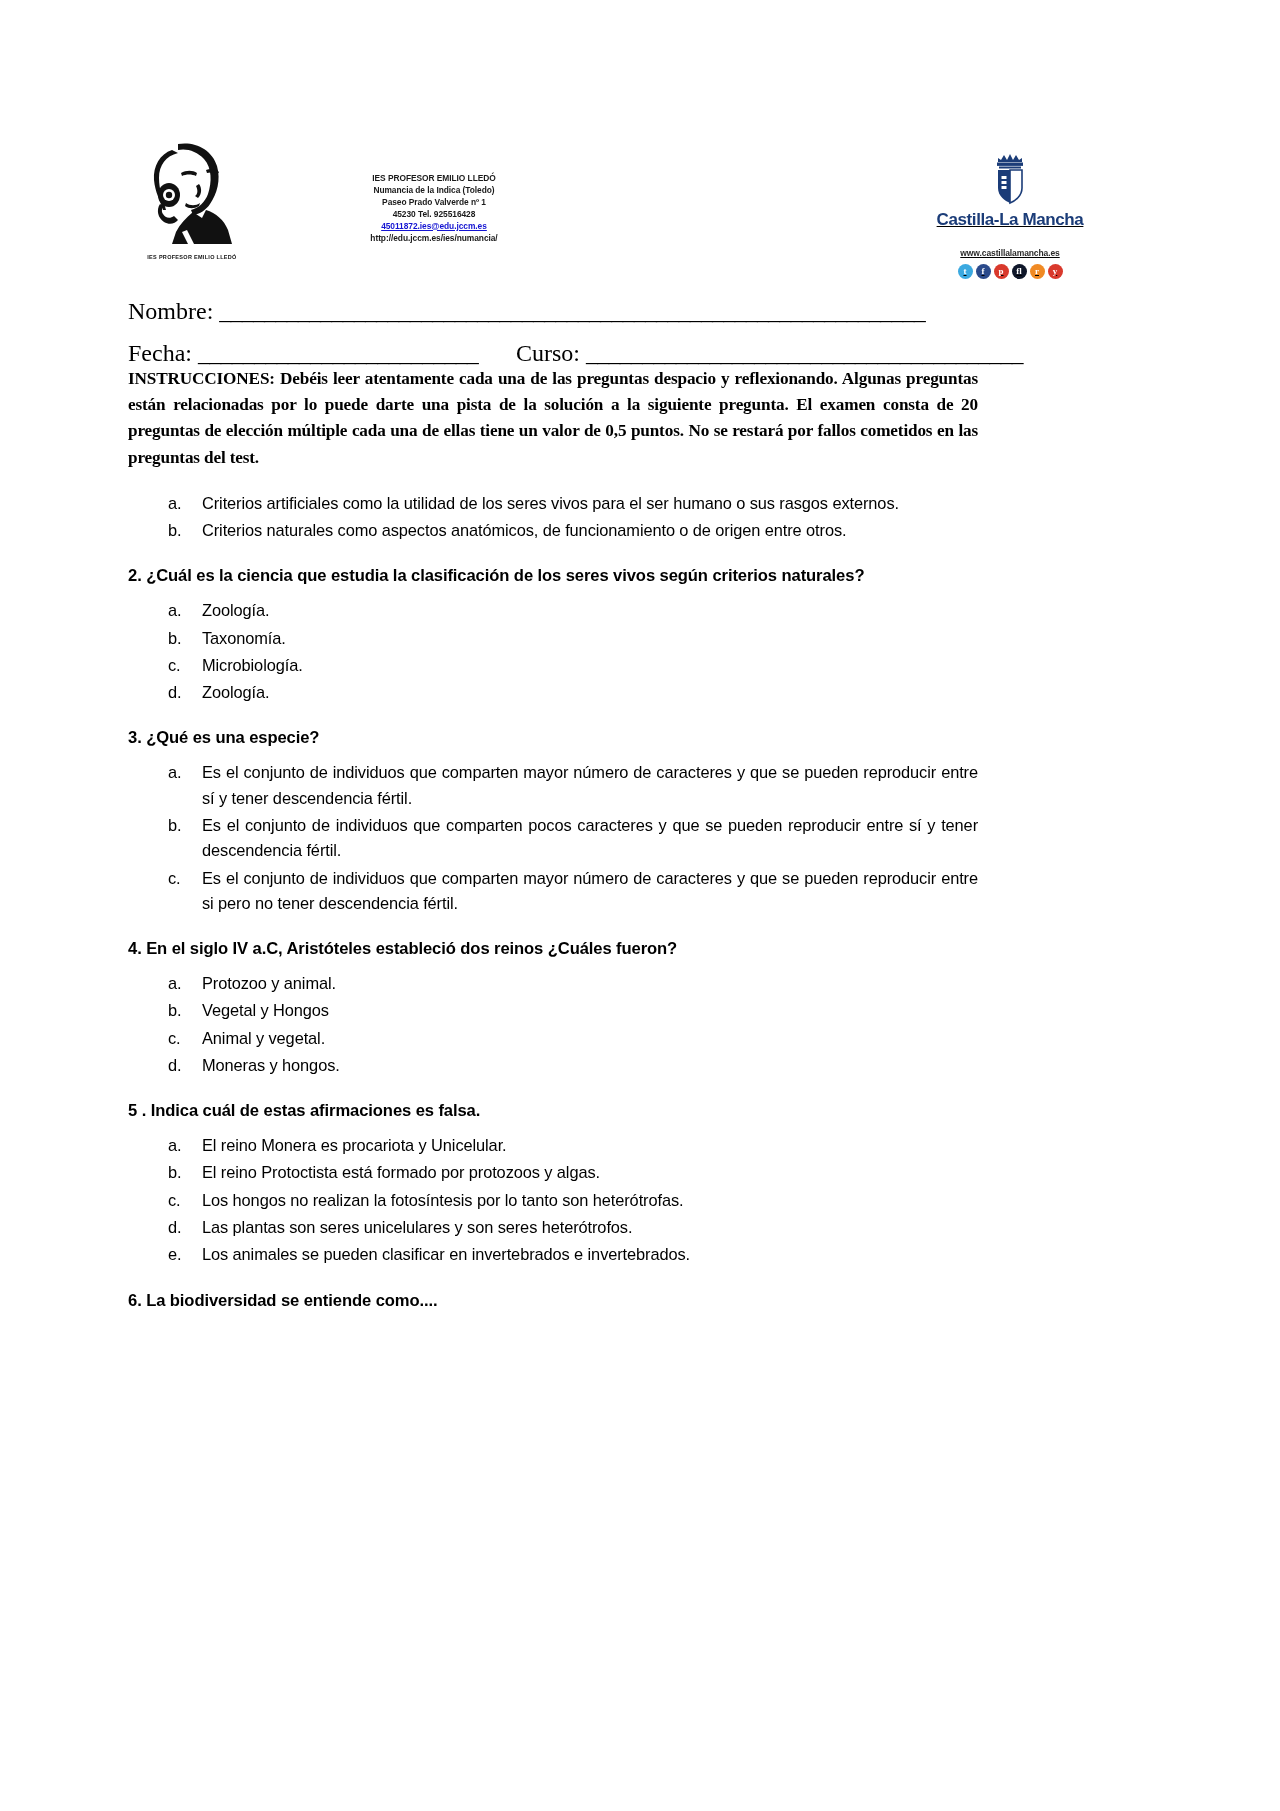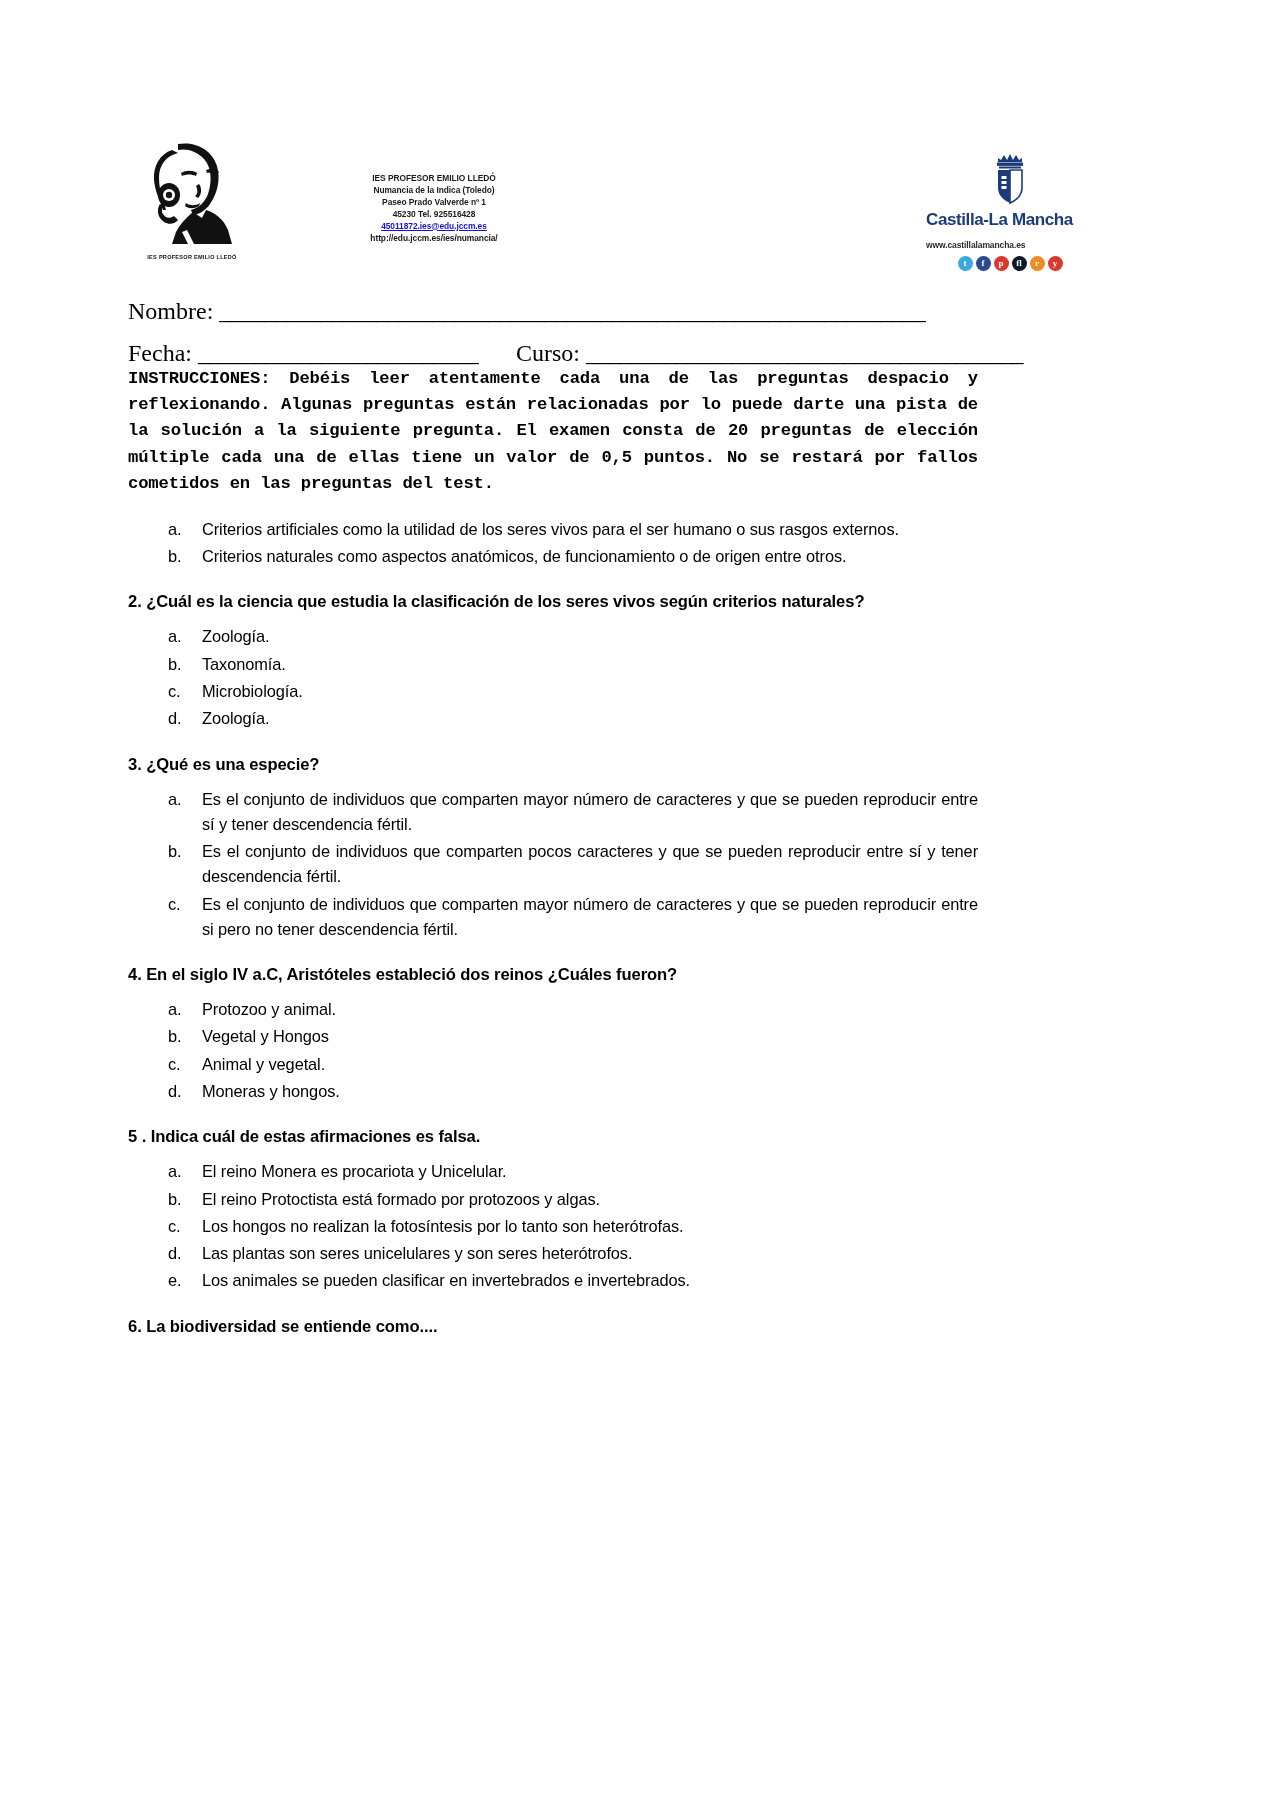--- a/index.html
+++ b/index.html
@@ -74,37 +74,38 @@
     color: #1a1a1a;
     font-weight: bold;
   }
 
   .regional-logo {
     flex: 0 0 auto;
     margin-left: auto;
     margin-right: 58px;
     margin-top: 8px;
     width: 168px;
-    text-align: left;
+    text-align: center;
+    text-decoration: underline;
   }
   .shield-wrap { height: 58px; display:flex; align-items:flex-end; justify-content:center; }
   .clm-name {
     font-family: "Liberation Sans", sans-serif;
     font-size: 17px;
     font-weight: bold;
     color: #1b3c78;
     letter-spacing: -0.4px;
     margin-top: 4px;
   }
   .clm-url {
     font-family: "Liberation Sans", sans-serif;
     font-size: 8.5px;
     font-weight: bold;
     color: #2b2b2b;
-    margin-top: 10px;
+    margin-top: 18px;
     letter-spacing: -0.1px;
   }
   .social-row {
     margin-top: 6px;
     display: flex;
     justify-content: center;
     gap: 3px;
   }
   .social-ic {
     width: 15px; height: 15px;
@@ -134,21 +135,21 @@
   #fecha-line .gap { display: inline-block; width: 26px; }
 
   
   .content {
     position: absolute;
     left: 128px;
     top: 341px;
     width: 850px;
   }
   .instructions {
-    font-family: Liberation Mono, monospace;
+    font-family: Liberation Serif, serif;
     font-size: 17.2px;
     font-weight: bold;
     line-height: 1.52;
     text-align: justify;
     text-justify: inter-word;
     color: #000;
     letter-spacing: -0.15px;
     margin-bottom: 20px;
   }
   .question {

